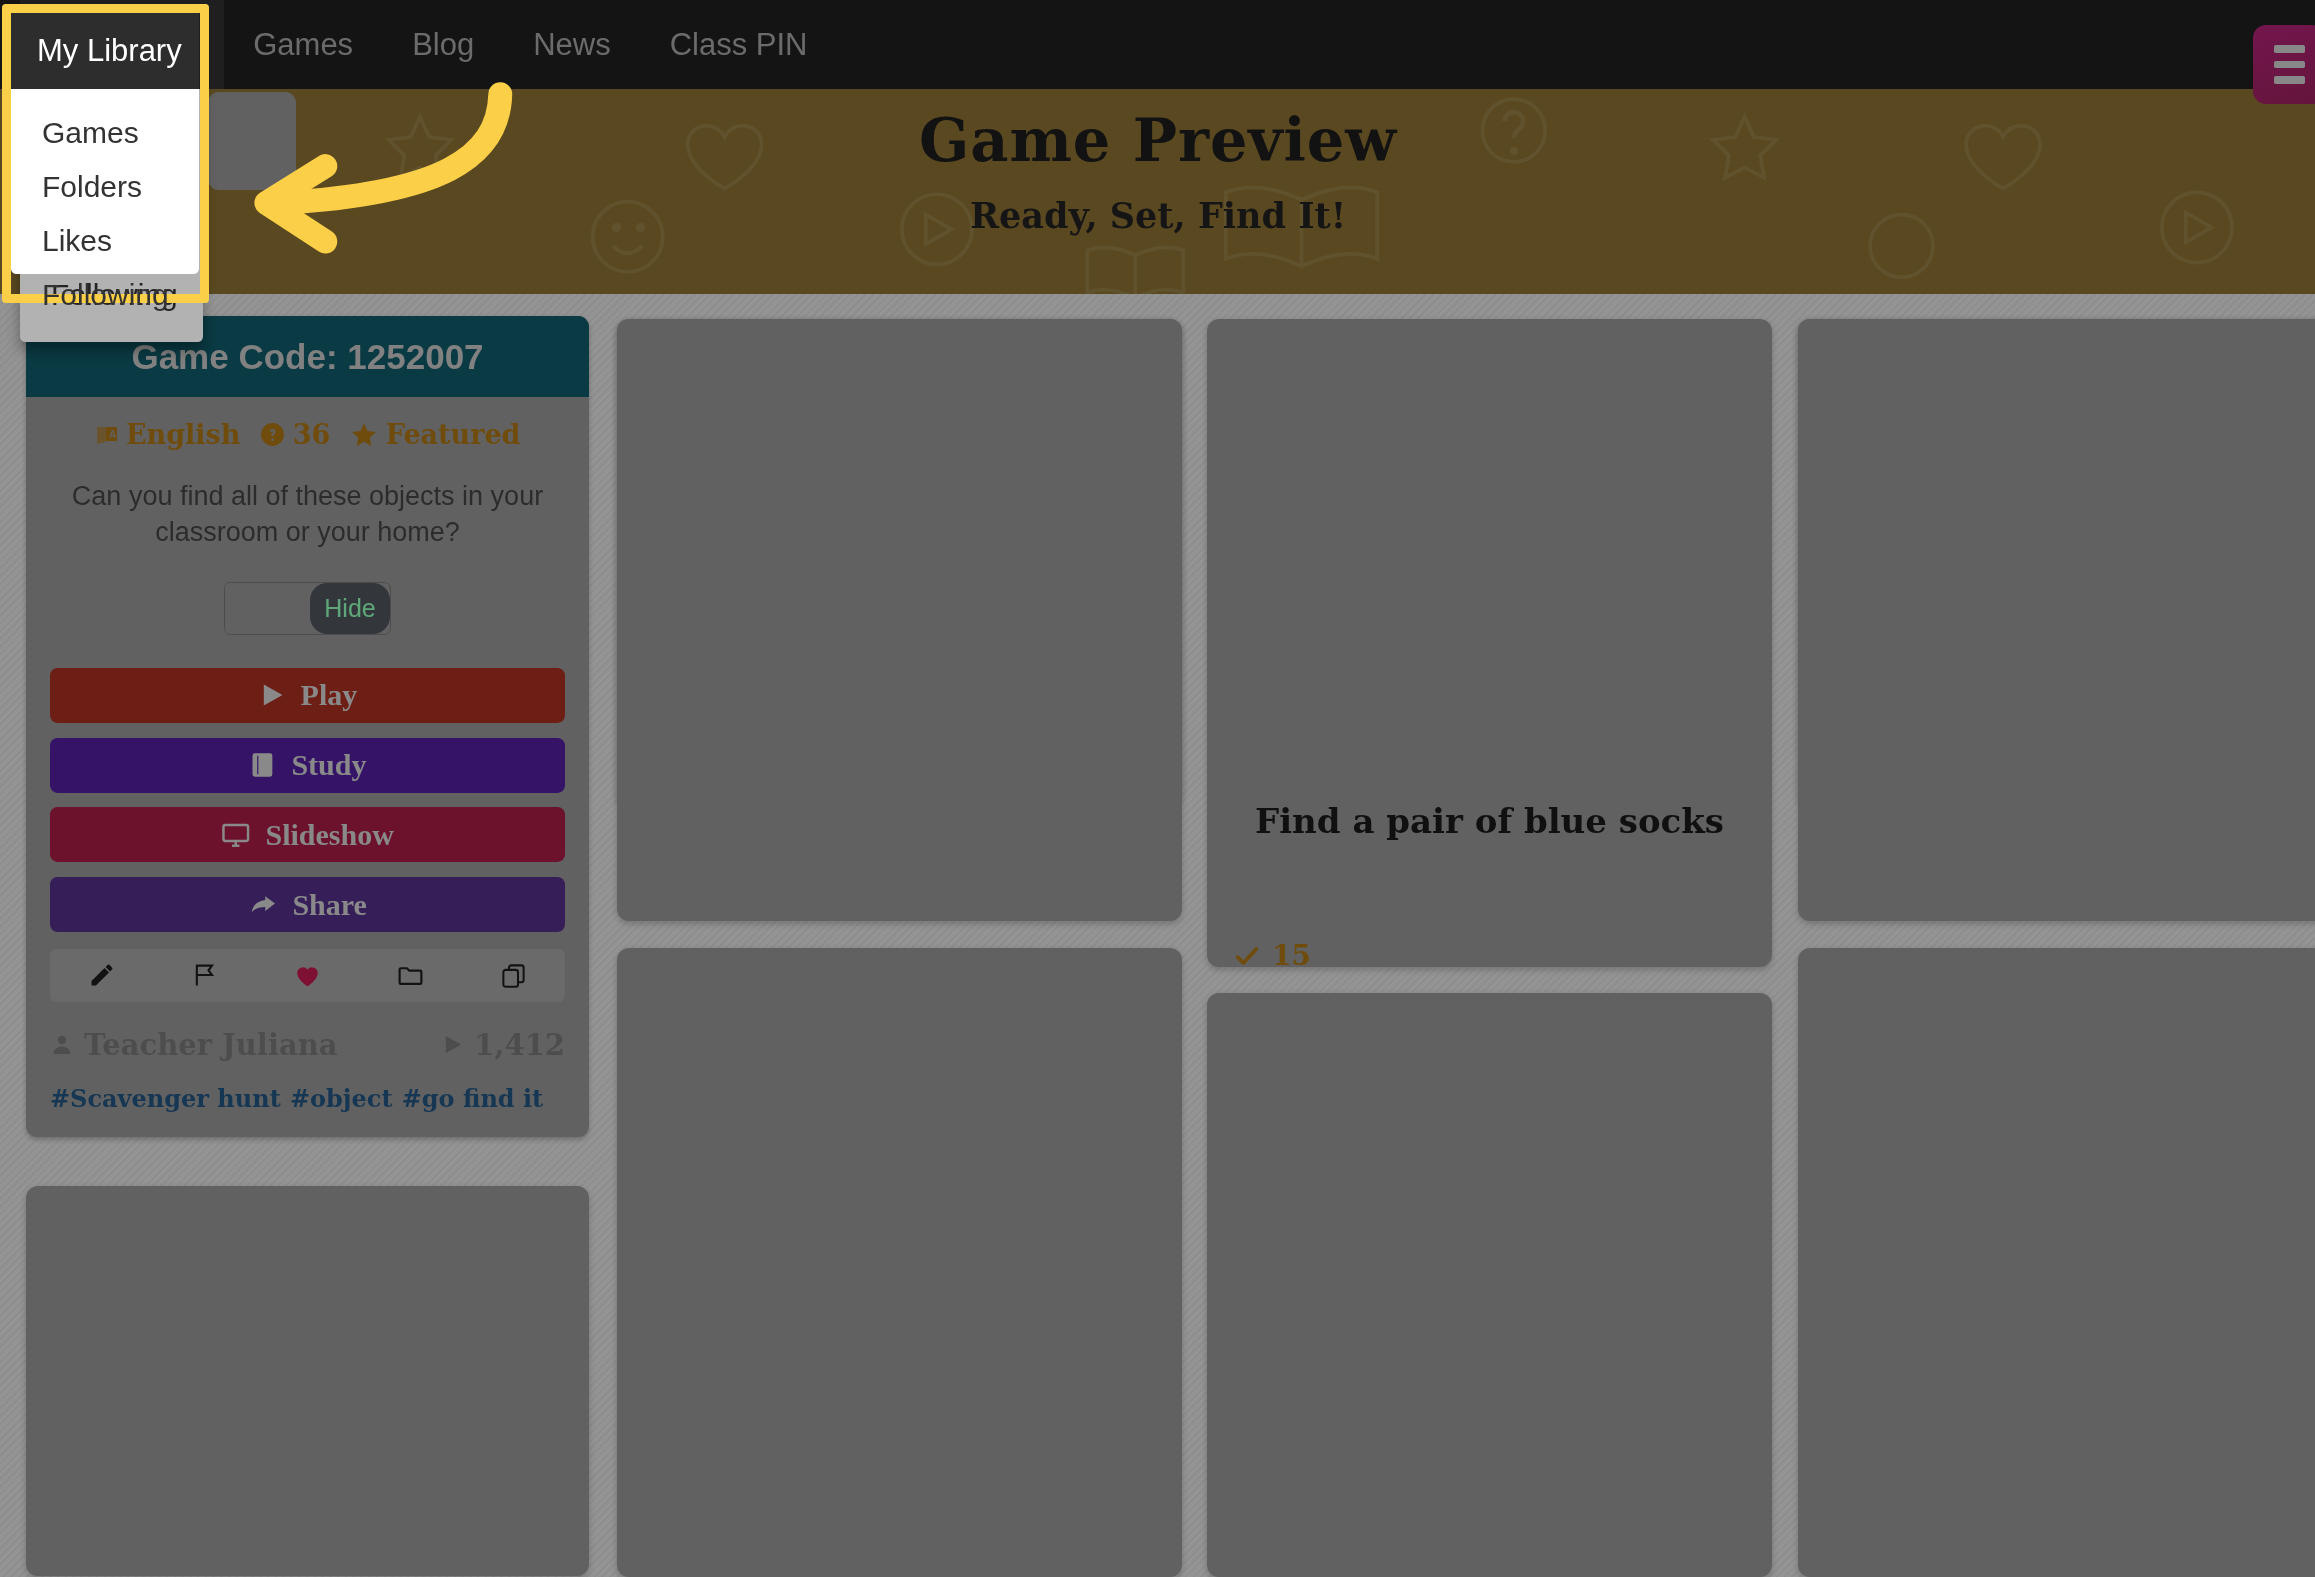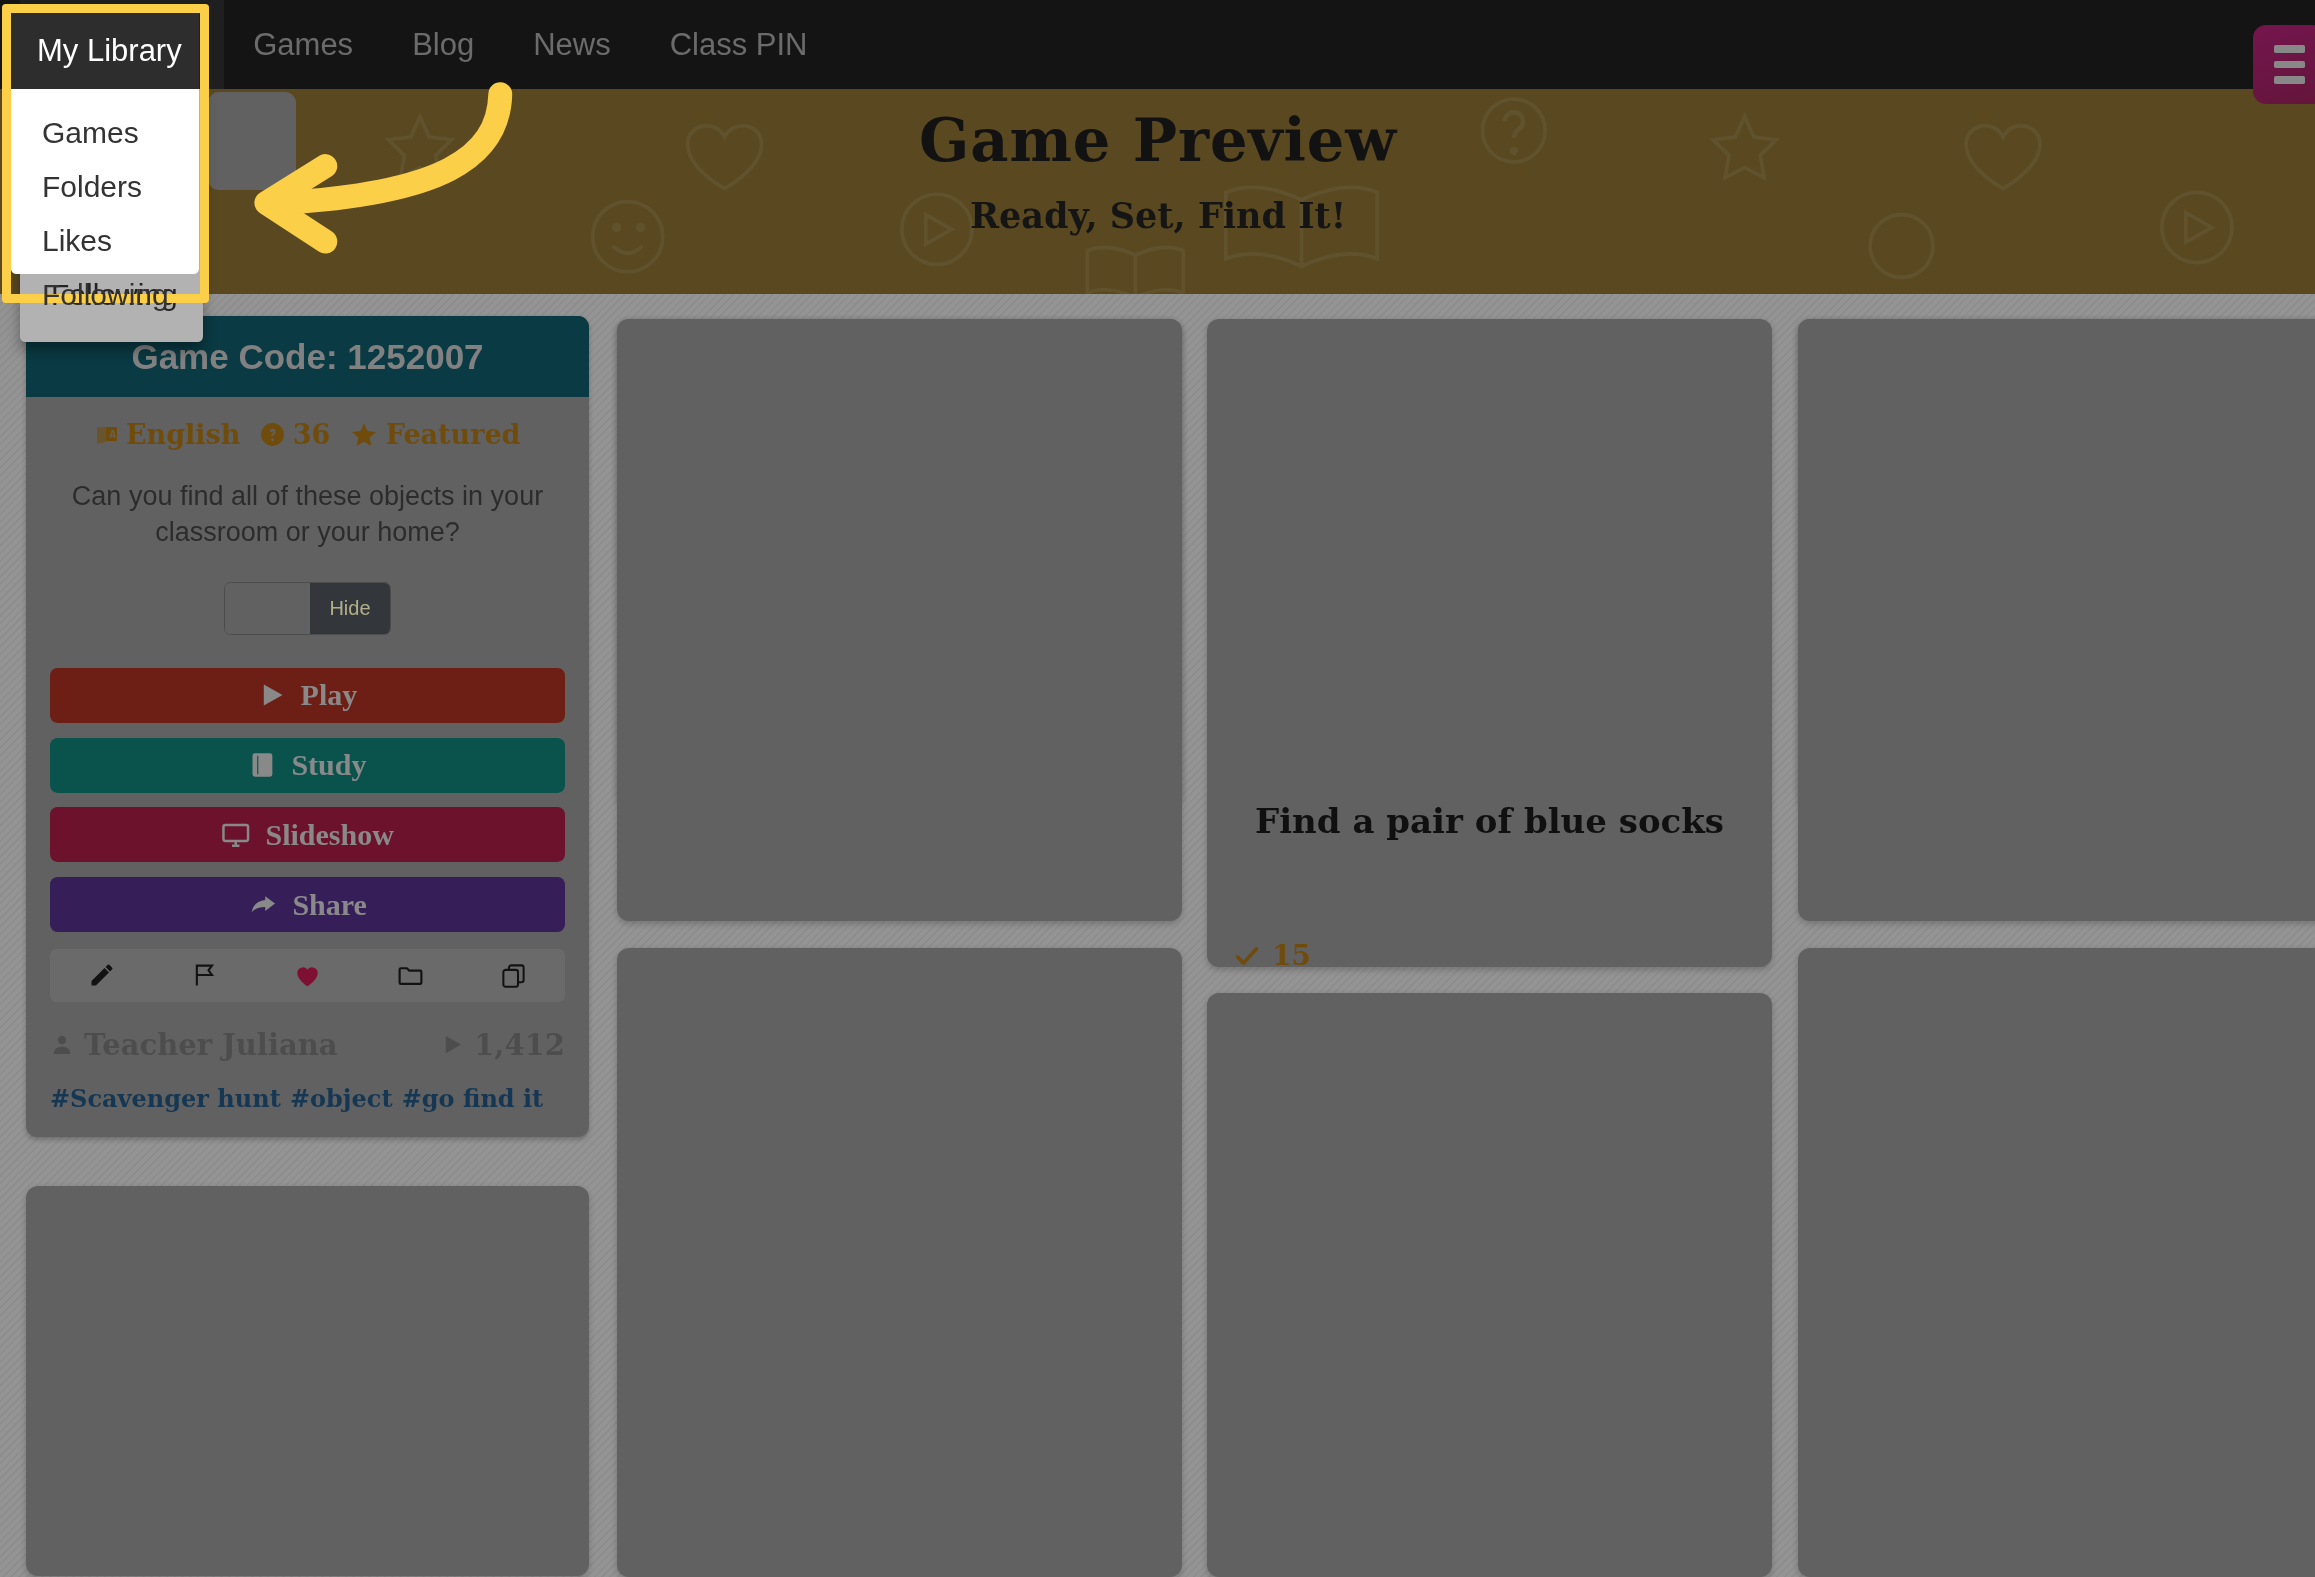--- a/index.html
+++ b/index.html
@@ -212,43 +212,44 @@
     border-radius: 6.5px;
     overflow: hidden;
     display: flex;
     cursor: pointer;
     border: 0.9px solid #6d6d6d;
   }
   #toggle-knob { width: 85px; background: #8c8c8c; }
   #toggle-label {
     flex: 1;
     background: #4a5057;
-    color: #fef9c3;
-    font-size: 20px;
+    color: #86efac;
+    font-size: 25px;
     display: flex;
     align-items: center;
     justify-content: center;
+    border-radius: 17px;
   }
 
   .action-btn {
     display: flex;
     align-items: center;
     justify-content: center;
     gap: 14.8px;
     height: 55px;
     margin-top: 14.8px;
     border-radius: 7.4px;
     font-family: Liberation Serif, serif;
     font-weight: bold;
     font-size: 30px;
     color: #c5c5c5;
     cursor: pointer;
   }
   #btn-play      { background: #9c2d1f; margin-top: 33px; }
-  #btn-study     { background: #0f766e; }
+  #btn-study     { background: #4c1d95; }
   #btn-slideshow { background: #9c1b41; }
   #btn-share     { background: #4e2b80; }
 
   #icon-row {
     margin-top: 16.6px;
     height: 53px;
     background: #999999;
     border-radius: 6.5px;
     display: flex;
     align-items: center;

